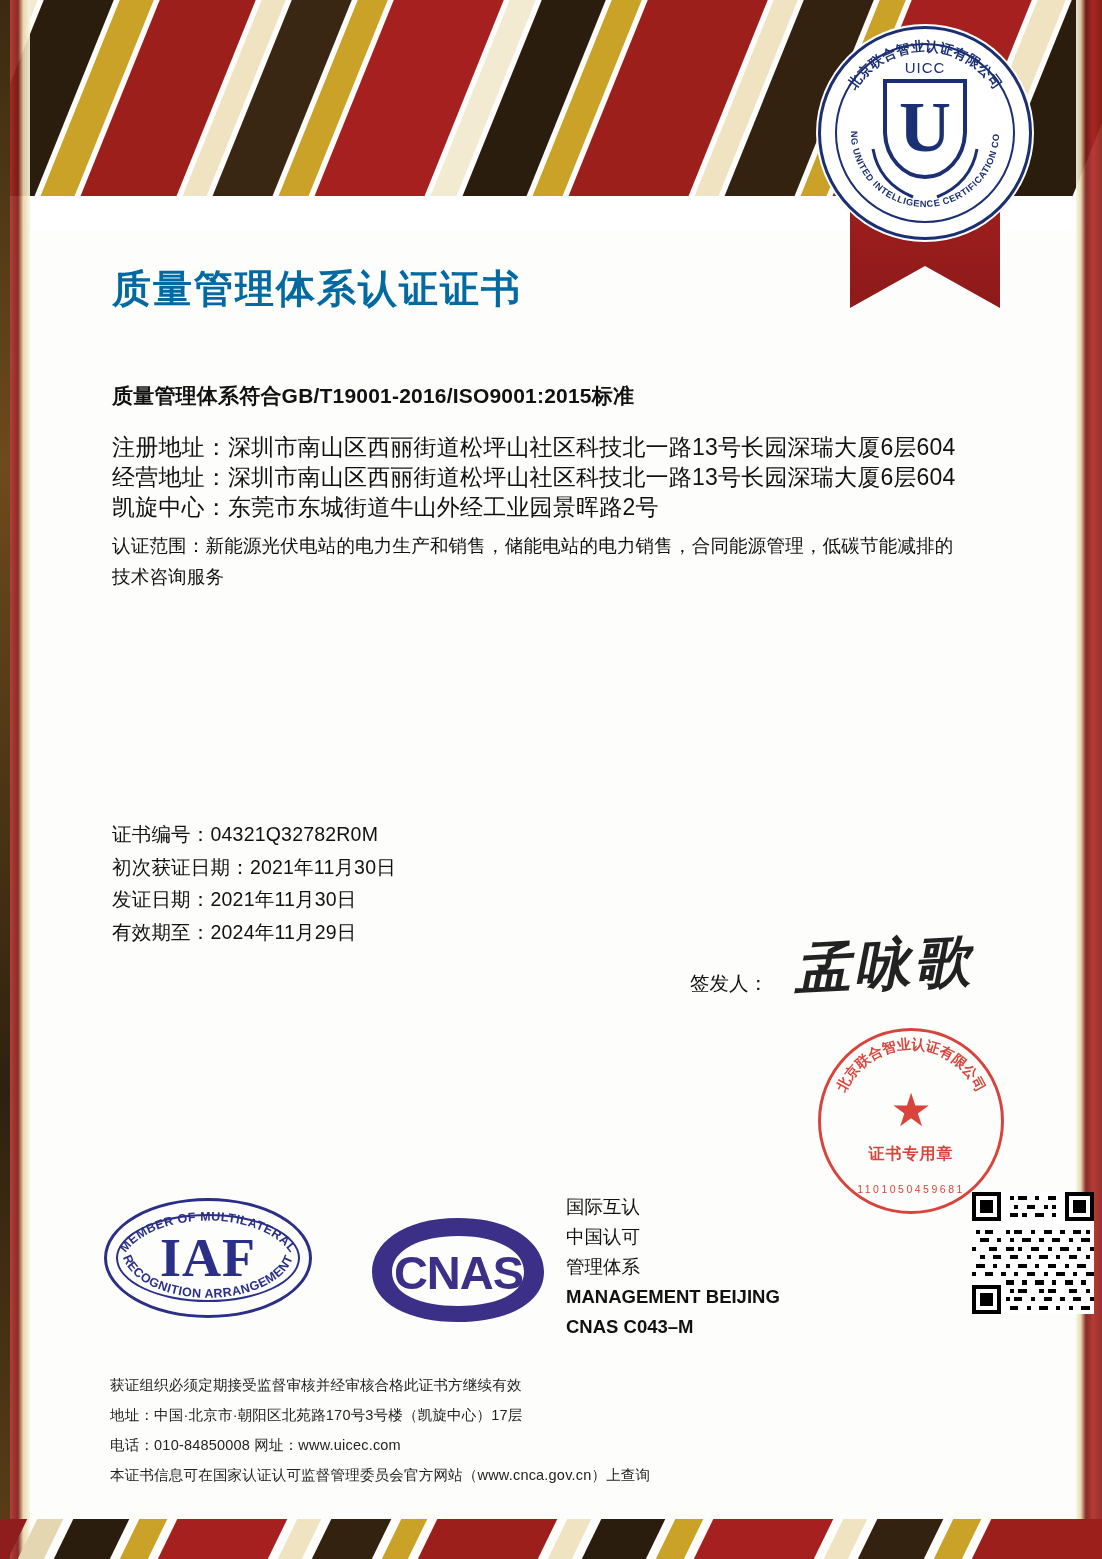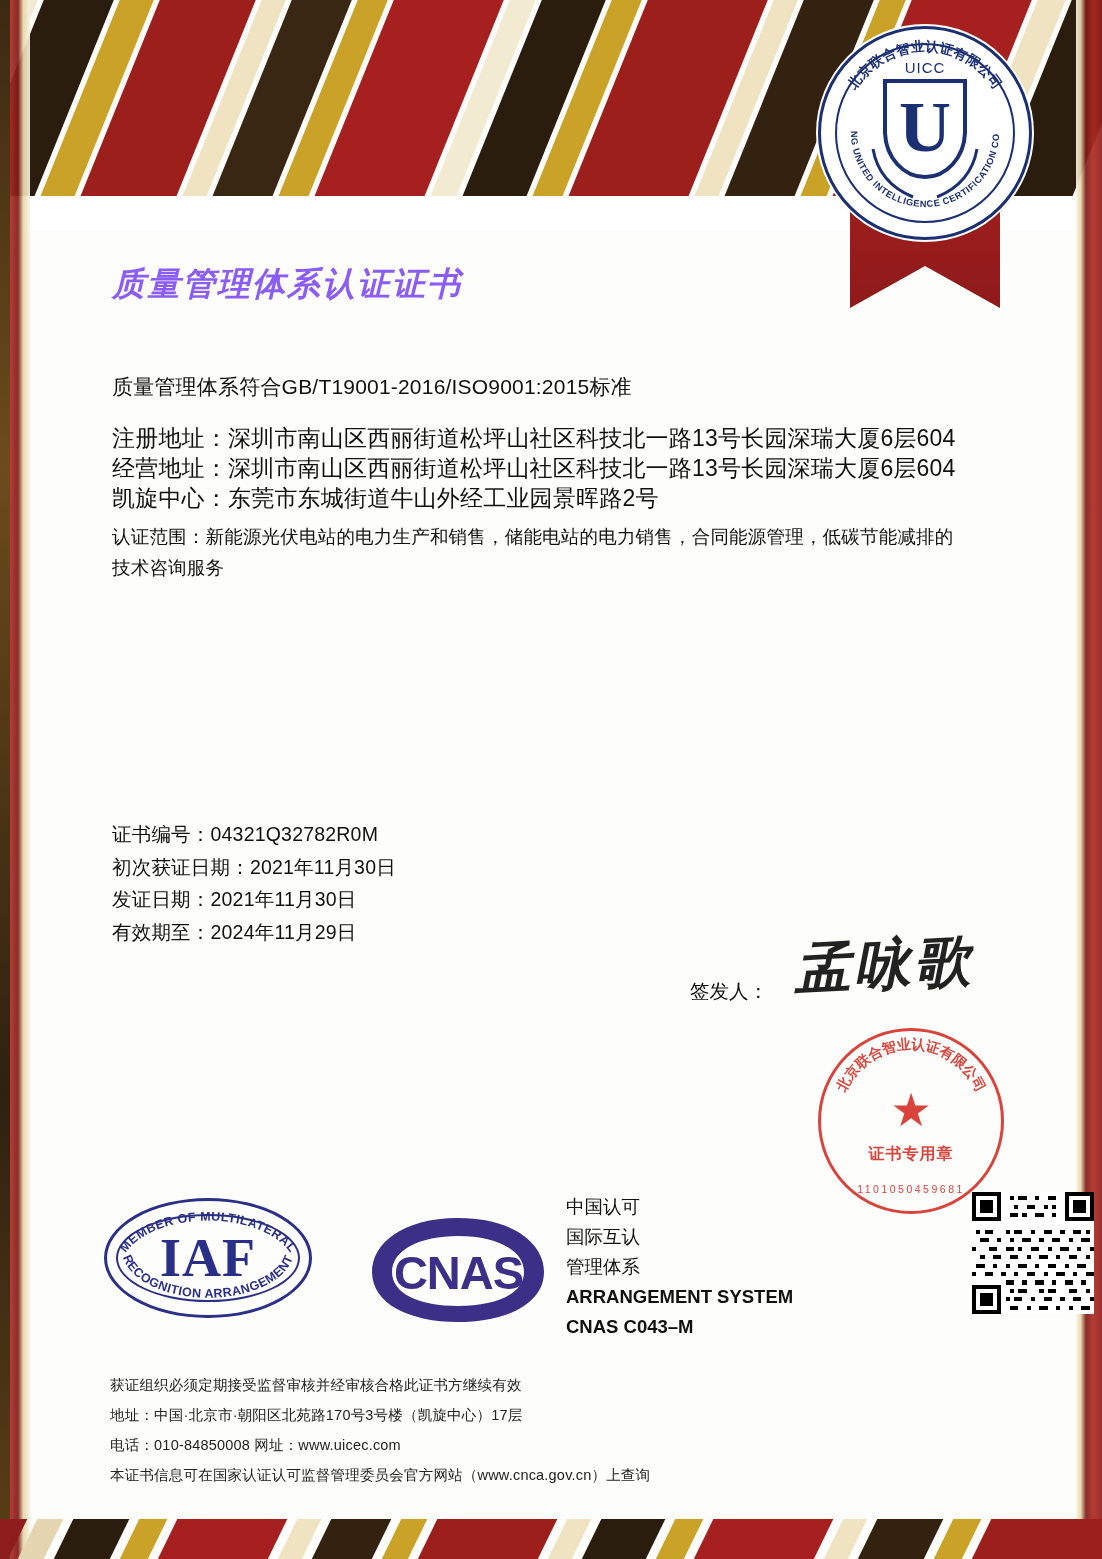--- a/index.html
+++ b/index.html
@@ -147,37 +147,36 @@
   }
 
   
   .content {
     position: absolute;
     left: 112px;
     top: 262px;
     width: 880px;
   }
   .cert-title {
-    font-size: 33px;
-    font-weight: bold;
-    color: #8b5cf6;
+    font-size: 39px;
+    font-weight: bold;
+    color: #0369a1;
     letter-spacing: 2px;
     margin: 0 0 66px 0;
-    font-style: italic;
   }
   .company {
     font-size: 27px;
     font-weight: bold;
     color: #111;
     letter-spacing: .5px;
     margin-bottom: 8px;
   }
   .standard {
     font-size: 21px;
-    font-weight: normal;
+    font-weight: bold;
     color: #111;
     letter-spacing: .2px;
     margin-bottom: 22px;
   }
   .addr-line {
     font-size: 23px;
     color: #111;
     line-height: 30px;
     letter-spacing: .2px;
   }
@@ -206,21 +205,21 @@
   
   .sig-area {
     position: absolute;
     left: 690px;
     top: 952px;
     width: 360px;
   }
   .sig-label {
     position: absolute;
     left: 0;
-    top: 26px;
+    top: 18px;
     font-size: 19.5px;
     color: #111;
   }
   .sig-script {
     position: absolute;
     left: 104px;
     top: -24px;
     font-family: "Liberation Serif", serif;
     font-size: 56px;
     color: #222;
@@ -517,24 +516,24 @@
 
     <div class="cnas">
       <svg class="cnas-swoosh" viewBox="0 0 185 112">
         <path d="M92 4 C 36 4, 6 30, 6 58 C 6 90, 44 108, 92 108 C 140 108, 178 90, 178 58 C 178 30, 148 4, 92 4 Z
                  M92 22 C 130 22, 158 36, 158 58 C 158 80, 130 92, 92 92 C 54 92, 26 80, 26 58 C 26 36, 54 22, 92 22 Z" fill="#3b2f87"></path>
       </svg>
       <div class="cnas-word">CNAS</div>
     </div>
 
     <div class="cnas-text">
+      <div class="cn">国际互认</div>
       <div class="cn">中国认可</div>
-      <div class="cn">国际互认</div>
       <div class="cn">管理体系</div>
-      <div>ARRANGEMENT SYSTEM</div>
+      <div>MANAGEMENT BEIJING</div>
       <div>CNAS C043–M</div>
     </div>
 
     <div class="qr">
       <svg viewBox="0 0 29 29" width="122" height="122" shape-rendering="crispEdges">
         <rect width="29" height="29" fill="#fff"></rect>
         <g fill="#000">
           <rect x="0" y="0" width="7" height="1"></rect>
             <rect x="0" y="6" width="7" height="1"></rect>
           <rect x="0" y="0" width="1" height="7"></rect>

